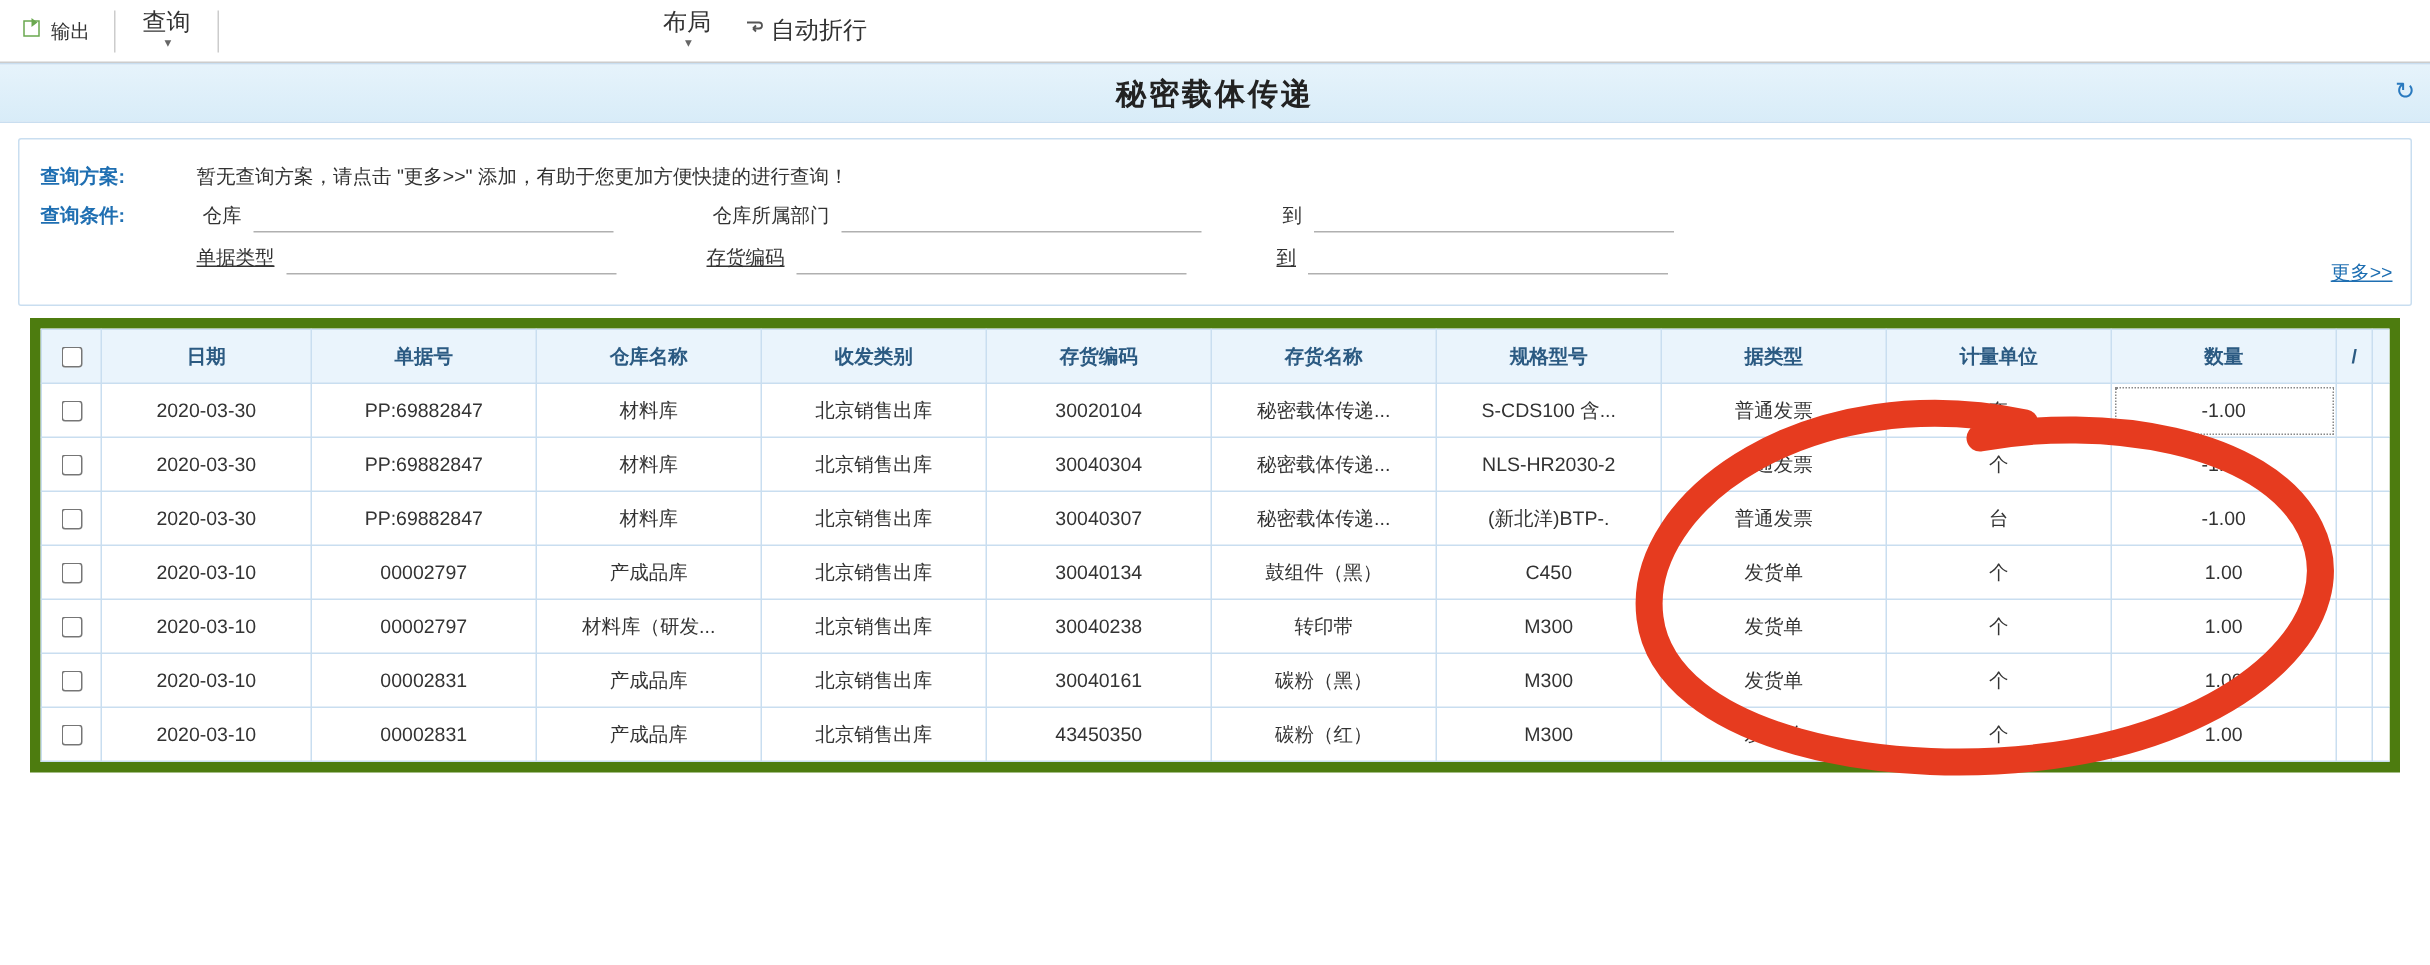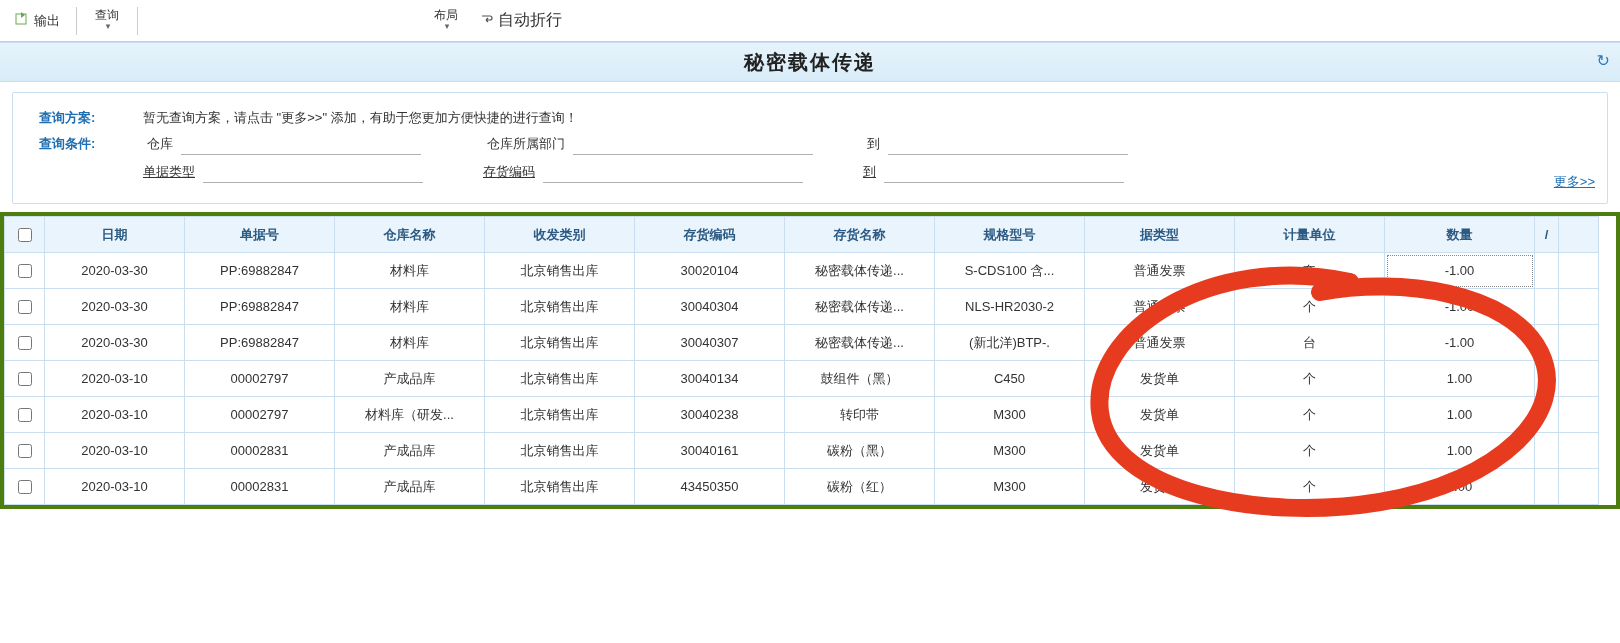--- a/index.html
+++ b/index.html
@@ -5,43 +5,43 @@
   * { box-sizing: border-box; }
   html, body { margin:0; padding:0; font-family: "Microsoft YaHei", Arial, sans-serif; font-size:13px; color:#333; background:#fff; }
   .wrap { width:1620px; height:643px; position:relative; overflow:hidden; }
 
   
   .toolbar { height:42px; border-bottom:1px solid #ccc; display:flex; align-items:center; padding:0 8px; gap:8px; }
   .tool-btn { display:flex; align-items:center; gap:4px; padding:4px 6px; cursor:pointer; color:#333; }
   .tool-btn.small { font-size:16px; }
   .sep { width:1px; height:28px; background:#ccc; margin:0 2px; }
   .tool-group { display:flex; flex-direction:column; align-items:center; line-height:1.1; padding:0 8px; height:42px; justify-content:center;}
-  .tool-group .lbl { font-size:12px; }
+  .tool-group .lbl { font-size:16px; }
   .icon { display:inline-block; }
   .chev { font-size:9px; color:#666; margin-left:2px;}
 
   
   .titlebar { background:linear-gradient(#e6f3fb,#d8ecf8); height:40px; display:flex; align-items:center; justify-content:center; position:relative; border-top:1px solid #c9def0; border-bottom:1px solid #c9def0;}
   .titlebar h1 { font-size:20px; font-weight:600; margin:0; color:#222; letter-spacing:2px;}
   .titlebar .refresh { position:absolute; right:10px; top:8px; color:#2a7abf; cursor:pointer; font-size:16px;}
 
   
-  .panel { margin:10px 12px 8px 12px; border:1px solid #c9def0; border-radius:2px; padding:10px 14px 14px 26px; position:relative; }
+  .panel { margin:10px 12px 8px 12px; border:1px solid #c9def0; border-radius:2px; padding:10px 14px 14px 14px; position:relative; }
   .panel .row { display:flex; align-items:center; margin:6px 0; }
   .panel .lbl-blue { color:#1f6fb2; font-weight:600; min-width:74px; }
   .panel .msg { color:#333; }
   .panel .fields { display:flex; gap:0; flex-wrap:wrap; width:100%; }
   .panel .field { display:flex; align-items:center; }
   .panel .field .lbl { color:#333; }
   .panel .field input { border:none; border-bottom:1px solid #b0b0b0; height:22px; background:transparent; outline:none; }
   .more-link { position:absolute; right:12px; bottom:12px; color:#1f6fb2; cursor:pointer; }
   .more-link u { text-decoration:underline; }
 
   
-  .grid-wrap { margin:0 0; border:4px solid #4d7c0f; overflow:hidden; }
+  .grid-wrap { margin:0 20px; border:7px solid #4d7c0f; overflow:hidden; }
   table.grid { border-collapse:collapse; width:1594px; table-layout:fixed; }
   table.grid th, table.grid td { border:1px solid #c9def0; text-align:center; height:36px; font-size:13px; overflow:hidden; text-overflow:ellipsis; white-space:nowrap; padding:0 4px;}
   table.grid th { background:#eaf4fc; color:#2b5a82; font-weight:600; }
   table.grid td { background:#fff; color:#333; }
   table.grid td.sel, table.grid th.sel { width:36px; }
   table.grid input[type=checkbox] { width:14px; height:14px; }
   col.c-chk{width:40px;} col.c-date{width:140px;} col.c-doc{width:150px;}
   col.c-wh{width:150px;} col.c-io{width:150px;} col.c-code{width:150px;}
   col.c-name{width:150px;} col.c-spec{width:150px;} col.c-dtype{width:150px;}
   col.c-unit{width:150px;} col.c-qty{width:150px;} col.c-slash{width:24px;} col.c-extra{width:40px;}

